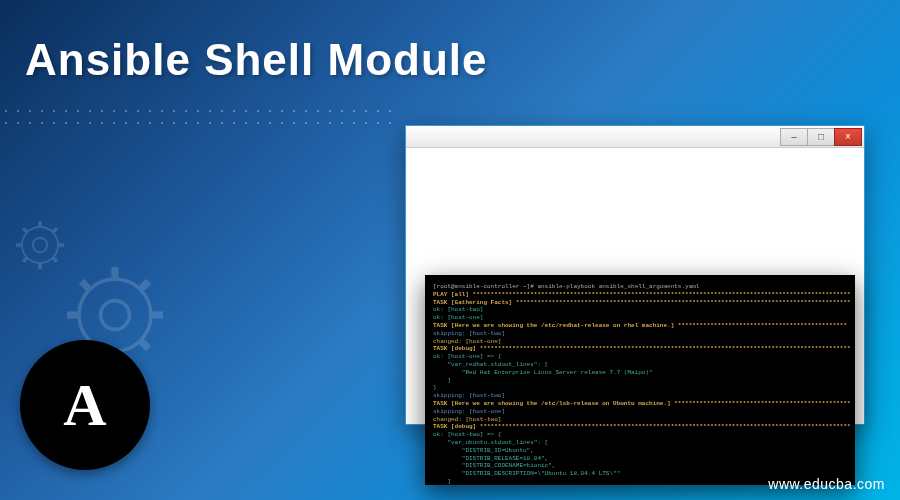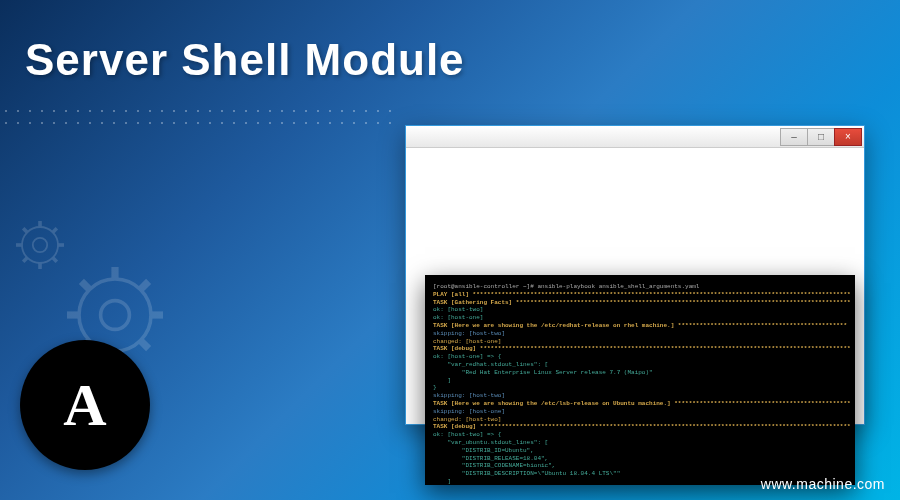--- a/index.html
+++ b/index.html
@@ -207,21 +207,21 @@
       <line x1="10" y1="50" x2="20" y2="50"></line>
         <line x1="80" y1="50" x2="90" y2="50"></line>
       <line x1="22" y1="22" x2="29" y2="29"></line>
         <line x1="71" y1="71" x2="78" y2="78"></line>
       <line x1="78" y1="22" x2="71" y2="29"></line>
         <line x1="29" y1="71" x2="22" y2="78"></line>
     </g>
   </svg>
 </div>
 
-<h1 class="title">Server Shell Module</h1>
+<h1 class="title">Ansible Shell Module</h1>
 
 <div class="logo-circle">
   <span class="logo-letter">A</span>
 </div>
 
 <div class="window">
   <div class="window-titlebar">
     <div class="window-controls">
       <div class="win-btn">–</div>
       <div class="win-btn">□</div>
@@ -261,13 +261,13 @@
     <div class="term-line ok">ok: [host-two] =&gt; {</div>
     <div class="term-line json">    "var_ubuntu.stdout_lines": [</div>
     <div class="term-line json">        "DISTRIB_ID=Ubuntu",</div>
     <div class="term-line json">        "DISTRIB_RELEASE=18.04",</div>
     <div class="term-line json">        "DISTRIB_CODENAME=bionic",</div>
     <div class="term-line json">        "DISTRIB_DESCRIPTION=\"Ubuntu 18.04.4 LTS\""</div>
     <div class="term-line json">    ]</div>
     <div class="term-line header"></div>
   </div>
 
-<div class="watermark">www.machine.com</div>
+<div class="watermark">www.educba.com</div>
 
 </body></html>

